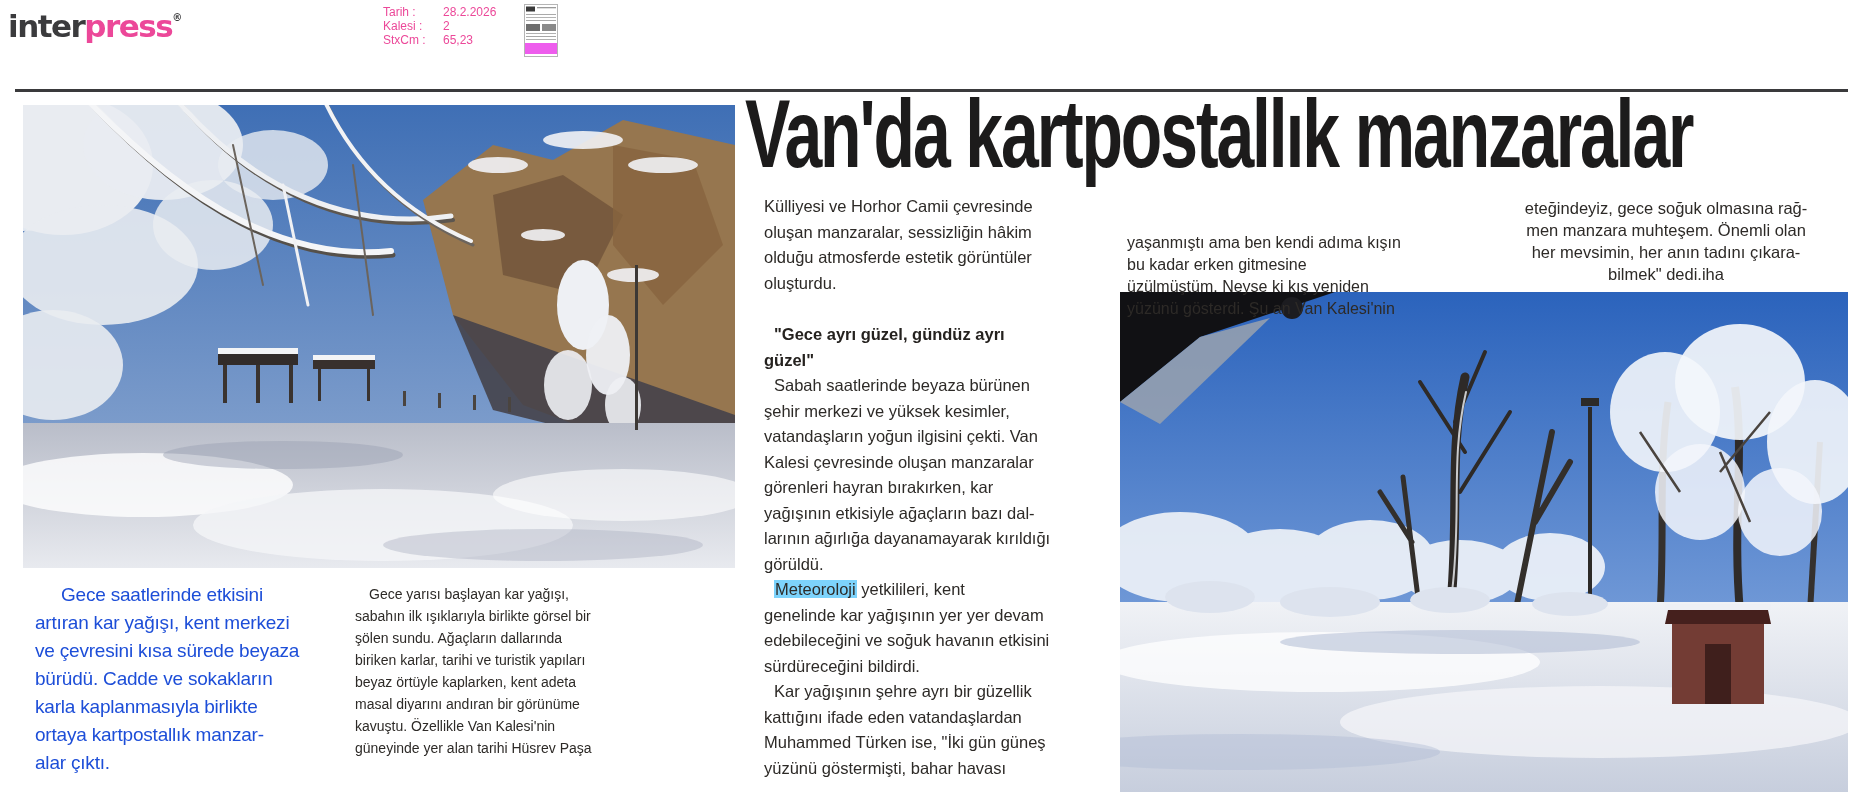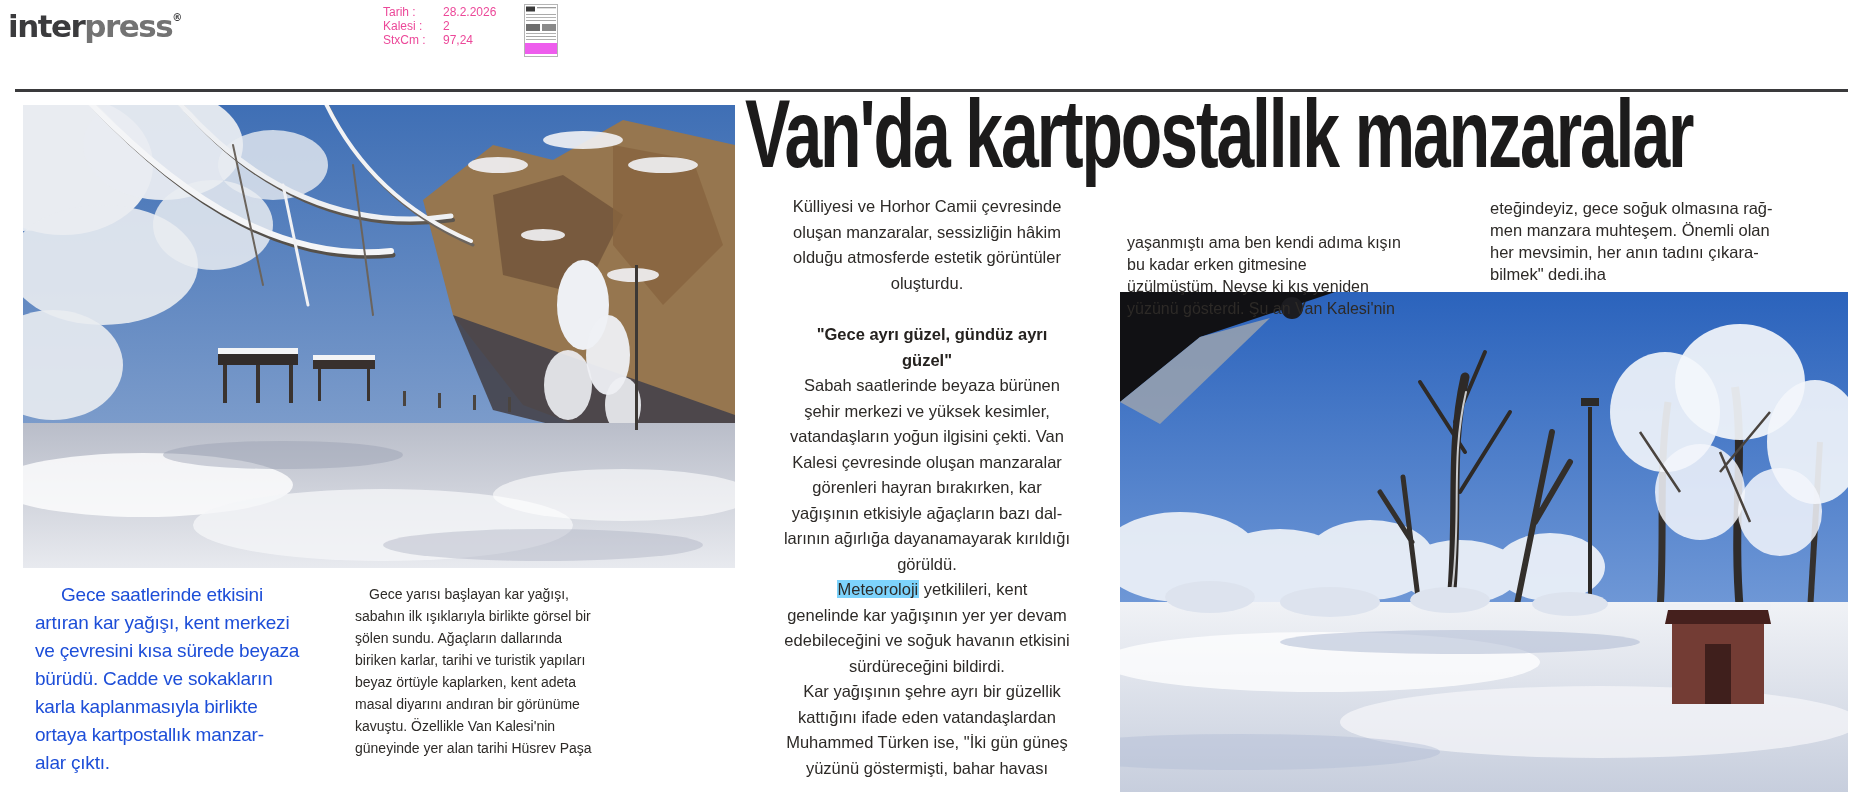--- a/index.html
+++ b/index.html
@@ -3,21 +3,21 @@
 <meta charset="utf-8">
 <style>
   html,body{margin:0;padding:0;background:#fff;}
   .page{position:relative;width:1855px;height:794px;background:#ffffff;overflow:hidden;
         font-family:"Liberation Sans",sans-serif;color:#2d2a27;}
   .abs{position:absolute;}
 
   
   .logo{left:8px;top:8px;font-family:"DejaVu Sans",sans-serif;font-weight:bold;
         font-size:31px;letter-spacing:-1.5px;color:#3b3b3d;white-space:nowrap;}
-  .logo .press{color:#737373;}
+  .logo .press{color:#ec4899;}
   .logo .reg{font-size:10px;vertical-align:16px;letter-spacing:0;}
   .pub{left:163px;top:6px;font-size:11.5px;line-height:13px;color:#6e6e71;letter-spacing:.2px;}
   .pub .name{font-size:13px;font-weight:bold;color:#454548;letter-spacing:.4px;}
   .meta{left:383px;top:5px;font-size:12px;line-height:14px;color:#ec4899;}
   .meta-row .ml{display:inline-block;width:60px;}
   .thumb{left:524px;top:4px;width:34px;height:53px;cursor:pointer;}
 
   .rule{left:15px;top:89px;width:1833px;height:3px;background:#3a3a3c;}
 
   
@@ -29,39 +29,39 @@
   .photo{overflow:hidden;background:#6d93c8;}
   .photo-left{left:23px;top:105px;width:712px;height:463px;}
   .photo-right{left:1120px;top:292px;width:728px;height:500px;}
 
   
   .tb{white-space:pre-line;}
   .lead{left:35px;top:581px;width:302px;font-weight:normal;font-size:19px;line-height:28px;
         text-indent:26px;color:#1d4ed8;letter-spacing:-.2px;}
   .c2{left:355px;top:583px;width:294px;font-size:14px;line-height:22px;text-indent:14px;}
   .c3{left:764px;top:194px;width:326px;font-size:16.5px;line-height:25.5px;}
-  .c3 p{margin:0;white-space:pre-line;text-align:center;}
+  .c3 p{margin:0;white-space:pre-line;}
   .c3 .sub{font-weight:bold;margin-top:26px;text-indent:10px;color:#25221f;}
   .c3 .pi{text-indent:10px;}
   .c4{left:1127px;top:197px;width:322px;font-size:16px;line-height:22px;margin-top:35px;}
-  .c5{left:1490px;top:197px;width:352px;font-size:16.5px;line-height:22px;}
+  .c5{left:1490px;top:197px;width:352px;font-size:16.5px;line-height:22px;text-align:center;}
   .hl{background:#7dd3fc;padding:0 1px;}
 </style>
 </head>
 <body>
 
 <div class="page">
 
   <div class="abs logo"><span>inter</span><span class="press">press</span><span class="reg">®</span></div>
 
 
   <div class="abs meta">
     <div class="meta-row"><span class="ml">Tarih :</span><span>28.2.2026</span></div>
     <div class="meta-row"><span class="ml">Kalesi :</span><span>2</span></div>
-    <div class="meta-row"><span class="ml">StxCm :</span><span>97,24</span></div>
+    <div class="meta-row"><span class="ml">StxCm :</span><span>65,23</span></div>
   </div>
 
   <div class="abs thumb">
     <svg viewBox="0 0 34 53" width="34" height="53">
       <rect x="0.5" y="0.5" width="33" height="52" fill="#ffffff" stroke="#b5b5b5"></rect>
       <rect x="2" y="2.5" width="9" height="5" fill="#3a3a3a"></rect>
       <rect x="13" y="3" width="19" height="1.3" fill="#9a9a9a"></rect>
       <rect x="2" y="10" width="30" height="1" fill="#aaaaaa"></rect>
       <rect x="2" y="13" width="30" height="1" fill="#b3b3b3"></rect>
       <rect x="2" y="16" width="30" height="1" fill="#aaaaaa"></rect>

